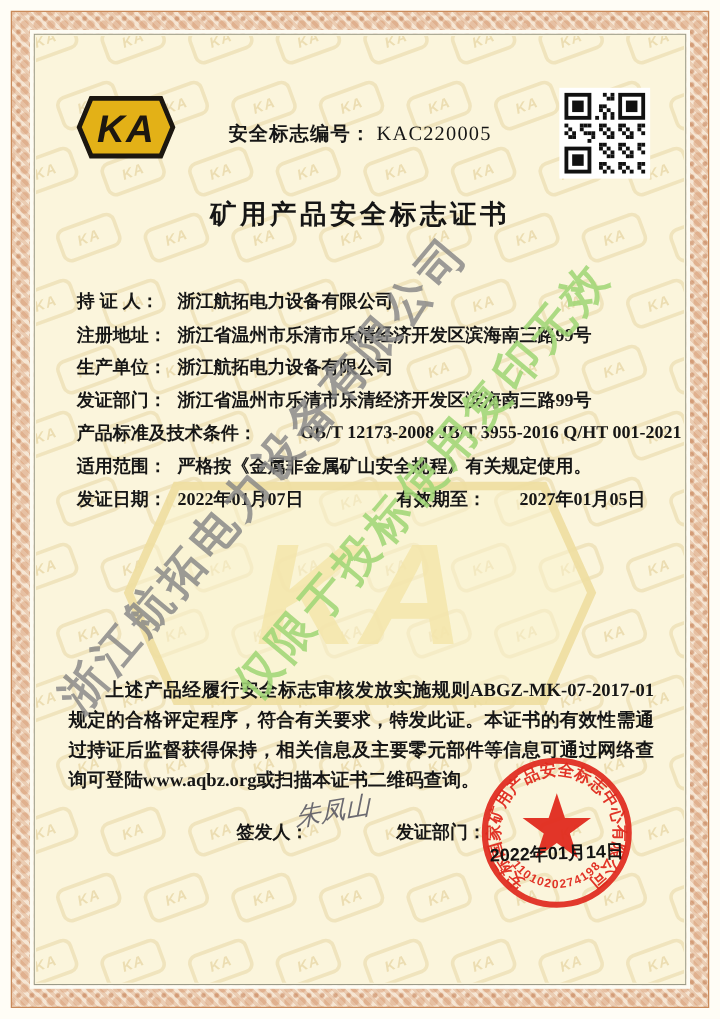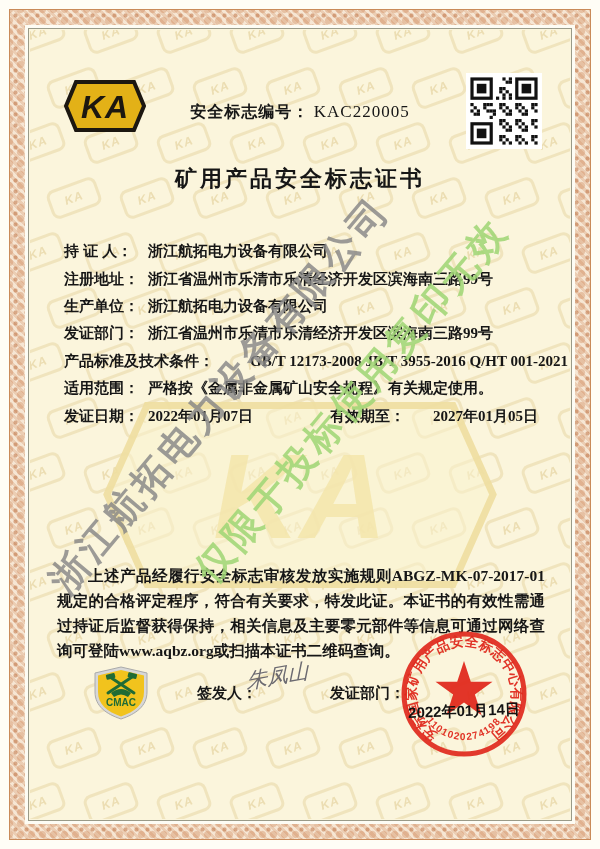--- a/index.html
+++ b/index.html
@@ -337,34 +337,20 @@
     <div class="row">
       <span class="lbl">发证日期：</span>
       <span class="val issue">2022年01月07日</span>
       <span class="val2lbl">有效期至：</span>
       <span class="val" style="margin-left:28px">2027年01月05日</span>
     </div>
   </div>
 
   <div class="z statement">上述产品经履行安全标志审核发放实施规则ABGZ-MK-07-2017-01规定的合格评定程序，符合有关要求，特发此证。本证书的有效性需通过持证后监督获得保持，相关信息及主要零元部件等信息可通过网络查询可登陆www.aqbz.org或扫描本证书二维码查询。</div>
 
-  <div class="z cmac">
-    <svg width="60" height="54" viewBox="0 0 60 54">
-      <path d="M30,1 L56,7 V26 C56,40 45,48 30,53 C15,48 4,40 4,26 V7 Z" fill="#d7d7d7" stroke="#aaaaaa" stroke-width="1"></path>
-      <path d="M30,4 L53,9.5 V26 C53,38.5 43.5,45.8 30,50.4 C16.5,45.8 7,38.5 7,26 V9.5 Z" fill="#f1c31d"></path>
-      <g stroke="#1f6b35" stroke-width="3" stroke-linecap="round">
-        <line x1="17" y1="27" x2="41" y2="11"></line>
-        <line x1="19" y1="11" x2="43" y2="27"></line>
-      </g>
-      <rect x="15" y="8" width="9" height="5" rx="1" fill="#1f6b35" transform="rotate(-14 19 10)"></rect>
-      <rect x="37" y="7" width="9" height="5" rx="1" fill="#1f6b35" transform="rotate(14 41 9)"></rect>
-      <path d="M20,27 q10,-8 20,0 l-3,4 q-7,-5 -14,0 Z" fill="#1f6b35"></path>
-      <text x="30" y="40" text-anchor="middle" font-size="10" font-weight="bold" fill="#1f6b35">CMAC</text>
-    </svg>
-  </div>
 
   <div class="z signer-lbl">签发人：</div>
   <div class="z signature">朱凤山</div>
   <div class="z dept-lbl">发证部门：</div>
 
   <div class="z seal">
     <svg width="150" height="150" viewBox="0 0 150 150">
       <defs>
         <path id="sealArc" d="M 48.8,115.3 A 48,48 0 1 1 101.2,115.3" fill="none"></path>
         <path id="numArc" d="M 37.3,101.4 A 46,46 0 0 0 112.7,101.4" fill="none"></path>

